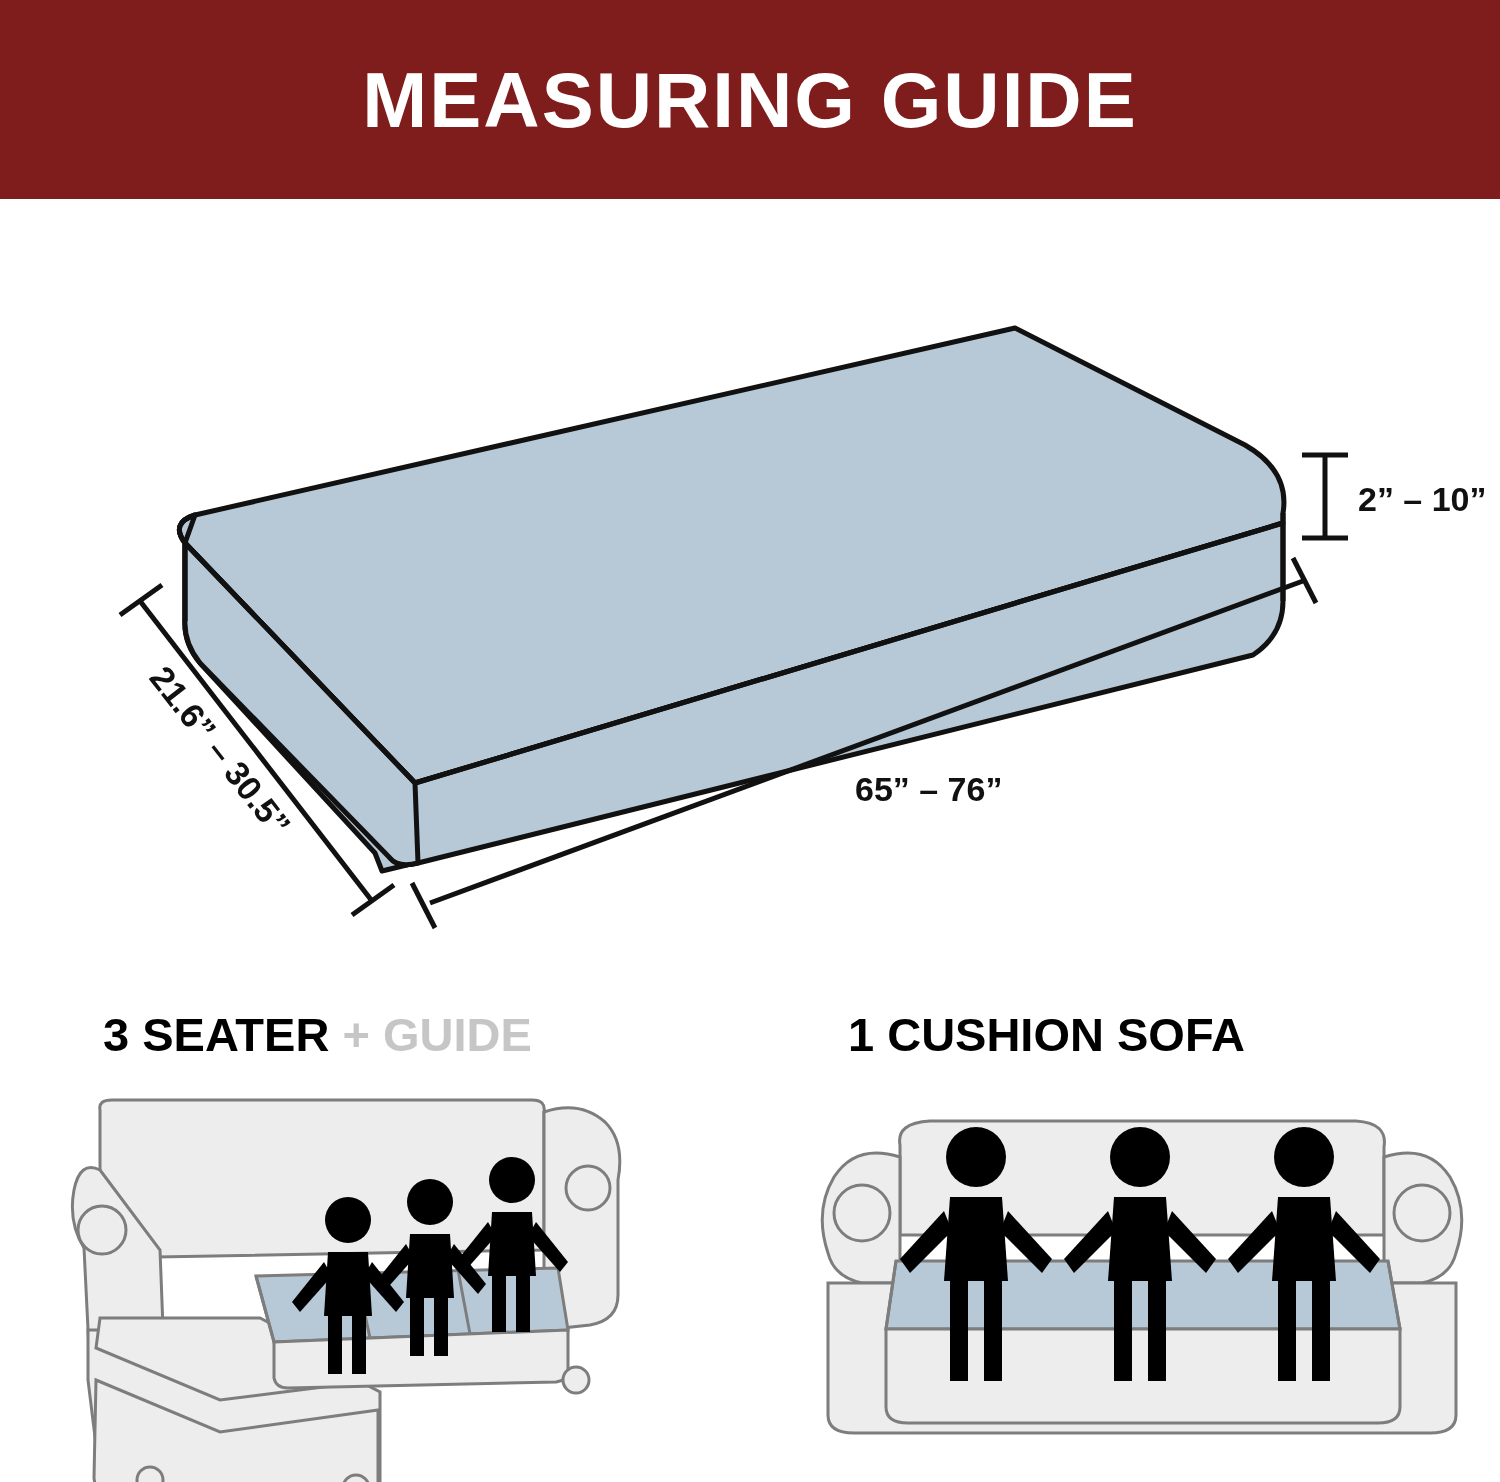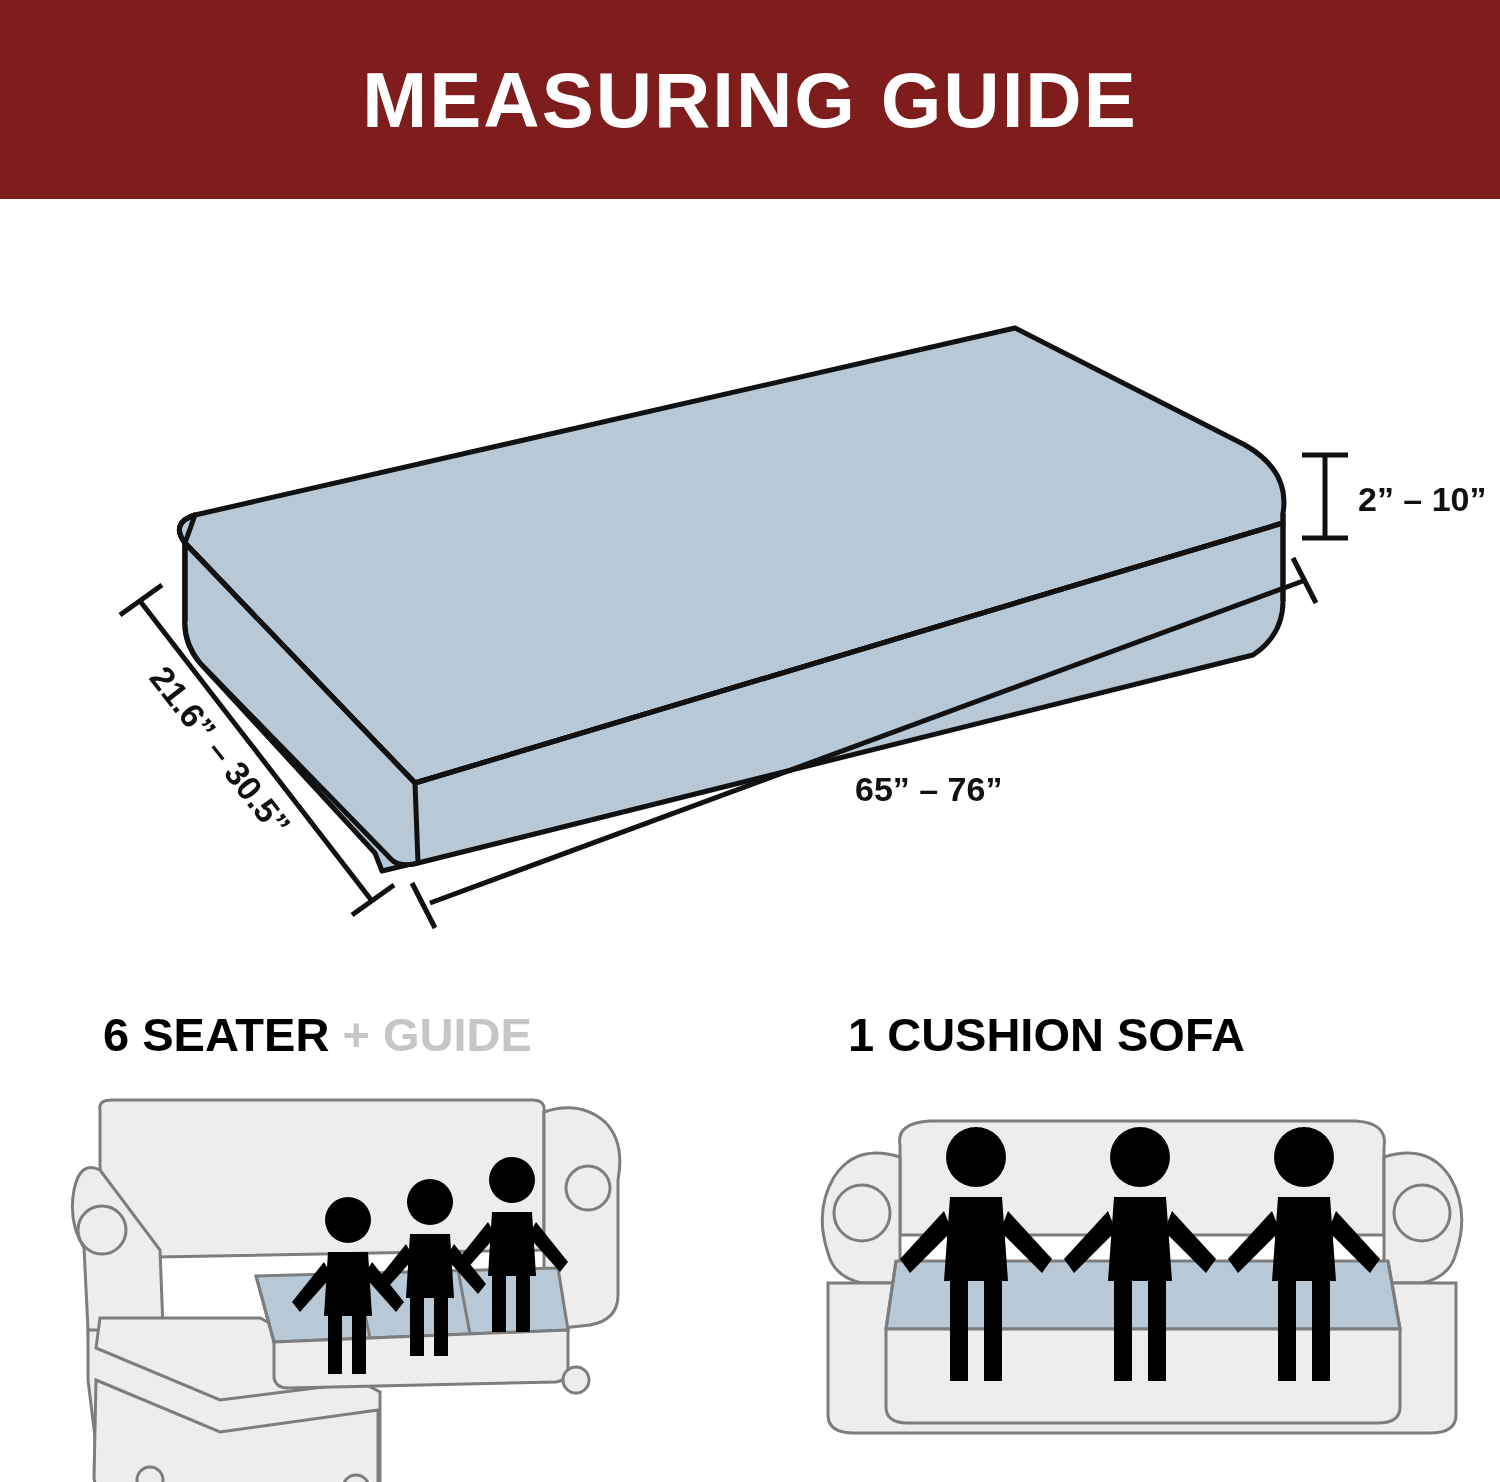--- a/index.html
+++ b/index.html
@@ -93,21 +93,21 @@
       <line x1="120" y1="392" x2="162" y2="362" stroke="#111111" stroke-width="5"></line>
       <line x1="352" y1="692" x2="394" y2="662" stroke="#111111" stroke-width="5"></line>
       <text class="dimlabel" x="148" y="455" transform="rotate(52 148 455)">21.6” – 30.5”</text>
     </g>
   </svg>
 </div>
 
 <div id="bottom-section">
 
   <div class="panel-title" id="left-panel-title">
-    <span>6 SEATER</span><span>&nbsp;</span><span class="muted">+</span><span>&nbsp;</span><span class="muted">GUIDE</span>
+    <span>3 SEATER</span><span>&nbsp;</span><span class="muted">+</span><span>&nbsp;</span><span class="muted">GUIDE</span>
   </div>
 
   <div class="panel-title" id="right-panel-title">
     <span>1 CUSHION SOFA</span>
   </div>
 
   <svg width="700" height="420" viewBox="0 0 700 420" x="0" y="0" style="position:absolute;left:60px;top:95px;" xmlns="http://www.w3.org/2000/svg">
     <g stroke="#7d7d7d" stroke-width="3" fill="#ededed">
 
       <rect x="45" y="28" width="110" height="105" rx="8"></rect>

